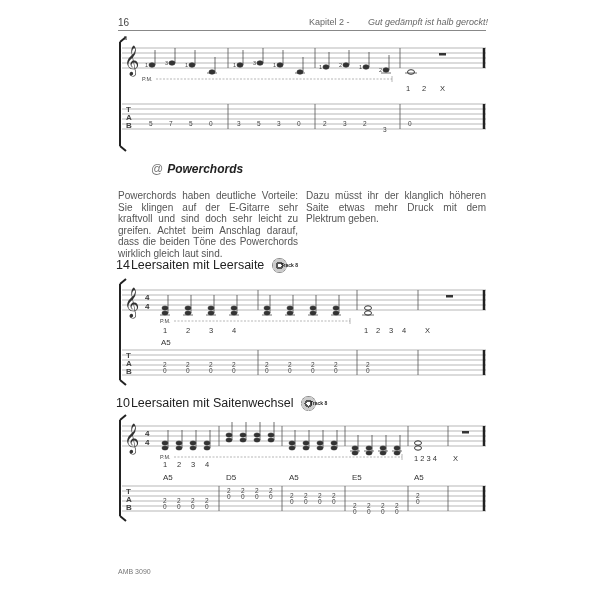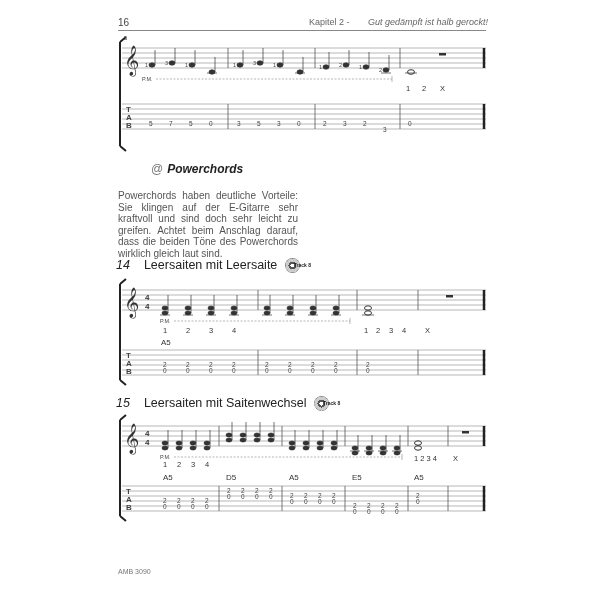--- a/index.html
+++ b/index.html
@@ -10,21 +10,21 @@
   .chapter i{font-style:italic;margin-left:16px;}
   .hrule{left:118px;top:30px;width:368px;height:1px;background:#888;}
   svg text{font-family:"Liberation Sans",sans-serif;}
   .section-title{left:116px;top:162px;font-size:12px;font-weight:bold;font-style:italic;color:#222;margin-left:35px;}
   .section-title .sym{font-weight:normal;color:#777;margin-right:4px;font-style:normal;}
   .para{font-size:10px;line-height:11.5px;color:#555;text-align:justify;}
   .col1{left:118px;top:190px;width:180px;}
   .col2{left:306px;top:190px;width:180px;}
   .col2 .indent{text-indent:12px;display:block;}
   .ex-title{font-size:12.5px;color:#222;}
-  .ex-title .num{margin-right:14px;font-style:italic;}
+  .ex-title .num{margin-right:1px;}
   .cd{display:inline-block;position:relative;width:20px;height:16px;vertical-align:middle;margin-left:4px;}
   .cd .disc{position:absolute;left:0;top:0;width:15px;height:15px;border-radius:50%;background:radial-gradient(circle,#fff 0 2px,#555 2px 4px,#ccc 4px 7px,#888 7px);}
   .cd .lbl{position:absolute;left:9px;top:4px;font-size:5px;font-weight:bold;color:#222;white-space:nowrap;}
   .footer{left:118px;top:568px;font-size:7px;color:#777;}
 </style>
 </head>
 <body>
 
 <div class="abs pagenum">16</div>
 <div class="abs chapter"><span>Kapitel 2 - </span><i>Gut gedämpft ist halb gerockt!</i></div>
@@ -137,20 +137,21 @@
     <text x="231" y="92">3</text>
     <text x="251" y="92">2</text>
     <text x="271" y="98">3</text>
     <text x="296" y="92">0</text>
   </g>
 </svg>
 
 <div class="abs section-title"><span class="sym">@</span><span>Powerchords</span></div>
 <div class="abs para col1">Powerchords haben deutliche Vorteile: Sie klingen auf der E-Gitarre sehr kraftvoll und sind doch sehr leicht zu greifen. Achtet beim Anschlag darauf, dass die beiden Töne des Powerchords wirklich gleich laut sind.</div>
 <div class="abs para col2">
+  <span>Dazu müsst ihr der klanglich höheren Saite etwas mehr Druck mit dem Plektrum geben.</span>
 </div>
 
 <div class="abs ex-title" style="left:116px;top:258px">
   <span class="num">14</span><span>Leersaiten mit Leersaite</span>
   <span class="cd"><span class="disc"></span><span class="lbl">Track 8</span></span>
 </div>
 <svg class="abs" style="left:112px;top:278px" width="380" height="110">
   <path d="M8,6 L8,102 M8,6 L14,1 M8,102 L14,107" stroke="#222" stroke-width="2" fill="none"></path>
   <g stroke="#888" stroke-width="0.6">
     <line x1="10" y1="12" x2="374" y2="12"></line>
@@ -274,21 +275,21 @@
     <text x="199" y="89">2</text>
       <text x="199" y="95">0</text>
     <text x="222" y="89">2</text>
       <text x="222" y="95">0</text>
     <text x="254" y="89">2</text>
       <text x="254" y="95">0</text>
   </g>
 </svg>
 
 <div class="abs ex-title" style="left:116px;top:396px">
-  <span class="num">15</span><span>Leersaiten mit Saitenwechsel</span>
+  <span class="num">10</span><span>Leersaiten mit Saitenwechsel</span>
   <span class="cd"><span class="disc"></span><span class="lbl">Track 8</span></span>
 </div>
 <svg class="abs" style="left:112px;top:414px" width="380" height="110">
   <path d="M8,6 L8,102 M8,6 L14,1 M8,102 L14,107" stroke="#222" stroke-width="2" fill="none"></path>
   <g stroke="#888" stroke-width="0.6">
     <line x1="10" y1="12" x2="374" y2="12"></line>
       <line x1="10" y1="17" x2="374" y2="17"></line>
       <line x1="10" y1="22" x2="374" y2="22"></line>
       <line x1="10" y1="27" x2="374" y2="27"></line>
       <line x1="10" y1="32" x2="374" y2="32"></line>

